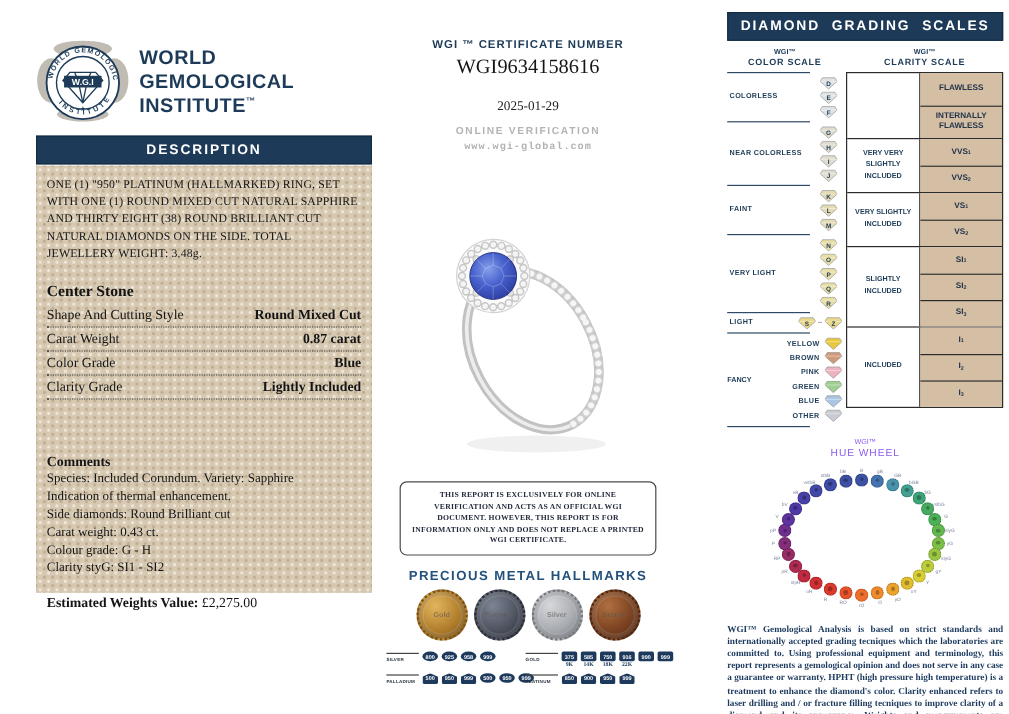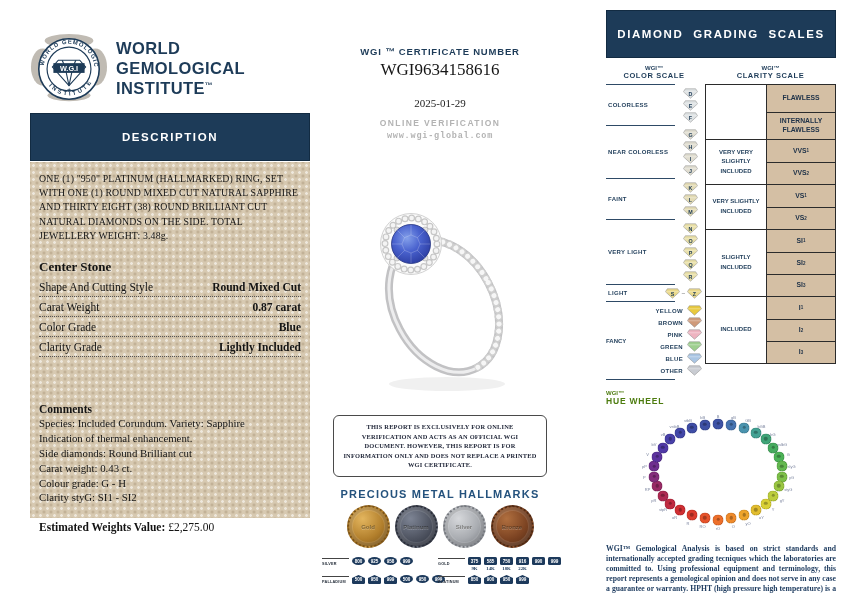--- a/index.html
+++ b/index.html
@@ -8,41 +8,41 @@
   .col{position:absolute;top:30px;}
   .col-left{left:30px;width:280px;}
   .col-mid{left:322px;width:236px;text-align:center;}
   .col-right{left:606px;top:10px;width:230px;}
 
   
   .brand{display:flex;align-items:center;gap:8px;height:78px;margin-bottom:5px;}
   .brand-name{font-weight:bold;font-size:16.5px;line-height:1.2;letter-spacing:.4px;color:#1d3b58;}
   .brand-name sup{font-size:8px;}
   .banner{background:#1d3b58;color:#fff;font-weight:bold;font-size:11.5px;
-          letter-spacing:1.6px;text-align:center;padding:17px 0;border:1px solid #122b42;}
+          letter-spacing:1.6px;text-align:center;padding:5px 0;border:1px solid #122b42;}
   .banner.wide-words{word-spacing:5px;}
   .beige{margin-top:1px;height:356px;box-sizing:border-box;padding:8px 9px;
      background-color:#d7c9b1;
      background-image:
        radial-gradient(circle, rgba(255,255,255,.55) 1px, transparent 1.7px),
        radial-gradient(circle, rgba(150,128,98,.38) 1px, transparent 1.7px);
      background-size:7px 7px,7px 7px;background-position:0 0,3.5px 3.5px;
      font-family:"Liberation Serif",serif;color:#141414;}
   .desc{margin:2px 0 0 0;font-size:9.8px;line-height:1.45;letter-spacing:.15px;}
   .cs-heading{margin:16px 0 2px 0;font-size:13px;font-weight:bold;}
   .row{display:flex;justify-content:space-between;align-items:baseline;
        border-bottom:1.4px dotted #555;padding:4px 0 3px 0;font-size:11.5px;}
   .row .val{font-weight:bold;}
   .cm-heading{margin:46px 0 1px 0;font-size:11.5px;font-weight:bold;}
   .cmt-line{margin:0;font-size:10.8px;line-height:1.38;}
   .retail{margin:16px 0 0 0;font-size:11.5px;}
   .retail b{font-weight:bold;}
 
   
-  .cert-hdr{font-size:9.5px;font-weight:bold;letter-spacing:.8px;color:#1d3b58;margin-top:16px;}
+  .cert-hdr{font-size:9.5px;font-weight:bold;letter-spacing:.8px;color:#1d3b58;margin-top:2px;}
   .cert-num{font-family:"Liberation Serif",serif;font-size:17px;color:#161616;margin-top:3px;}
   .cert-date{font-family:"Liberation Serif",serif;font-size:11px;color:#222;margin-top:17px;}
   .online{font-size:8.5px;font-weight:bold;letter-spacing:1.4px;color:#b3b3b3;margin-top:9px;}
   .url{font-size:8.5px;letter-spacing:.8px;color:#b3b3b3;margin-top:3px;font-weight:bold;font-family:Liberation Mono, monospace;}
   .img-banner{margin-top:9px;}
   .ring-area{height:272px;position:relative;}
   .disc-box{width:196px;margin:2px auto 0 auto;border:1.2px solid #4a4a4a;border-radius:6px;
             padding:6px 8px;font-family:"Liberation Serif",serif;font-weight:bold;
             font-size:6.4px;line-height:1.5;color:#23293b;letter-spacing:.2px;}
   .pmh-hdr{margin-top:11px;font-size:11px;font-weight:bold;letter-spacing:1.2px;color:#24527d;}
@@ -94,21 +94,21 @@
   .ct-label{width:56px;flex:none;display:flex;align-items:center;justify-content:center;
             text-align:center;font-size:6px;font-weight:bold;color:#1d3b58;
             line-height:1.6;padding:2px;}
   .ct-cells{flex:1;display:flex;flex-direction:column;border-left:1.2px solid #2b2b2b;}
   .ct-cell{height:22px;background:#d4bfa4;display:flex;align-items:center;justify-content:center;
            font-size:6.8px;font-weight:bold;color:#203349;text-align:center;line-height:1.3;
            padding:1px 3px;box-sizing:border-box;}
   .ct-cell.tall{height:27px;}
   .ct-cell + .ct-cell{border-top:1.2px solid #2b2b2b;}
   .ct-cell sub{font-size:4.5px;vertical-align:-1.5px;}
-  .hw-title{text-align:left;margin-top:7px;color:#4d7c0f;font-weight:bold;}
+  .hw-title{text-align:center;margin-top:7px;color:#8b5cf6;font-weight:normal;}
   .hw-title .t1{font-size:6px;display:block;}
   .hw-title .t2{font-size:8.5px;letter-spacing:.8px;display:block;}
   #hue-wheel{position:relative;width:230px;height:126px;margin-top:4px;}
   .hw-dot{position:absolute;width:11px;height:11px;border-radius:50%;
           transform:translate(-50%,-50%);border:1px dotted rgba(0,0,0,.28);box-sizing:border-box;}
   .hw-dot i{position:absolute;left:50%;top:45%;width:3.5px;height:3.5px;border-radius:50%;
             transform:translate(-50%,-50%);background:rgba(0,0,0,.28);}
   .hw-lbl{position:absolute;font-size:4px;color:#7d86a0;transform:translate(-50%,-50%);white-space:nowrap;}
   .footer-text{margin-top:8px;font-family:"Liberation Serif",serif;font-weight:bold;
                font-size:7.7px;line-height:1.33;color:#1c3a5e;text-align:justify;}

